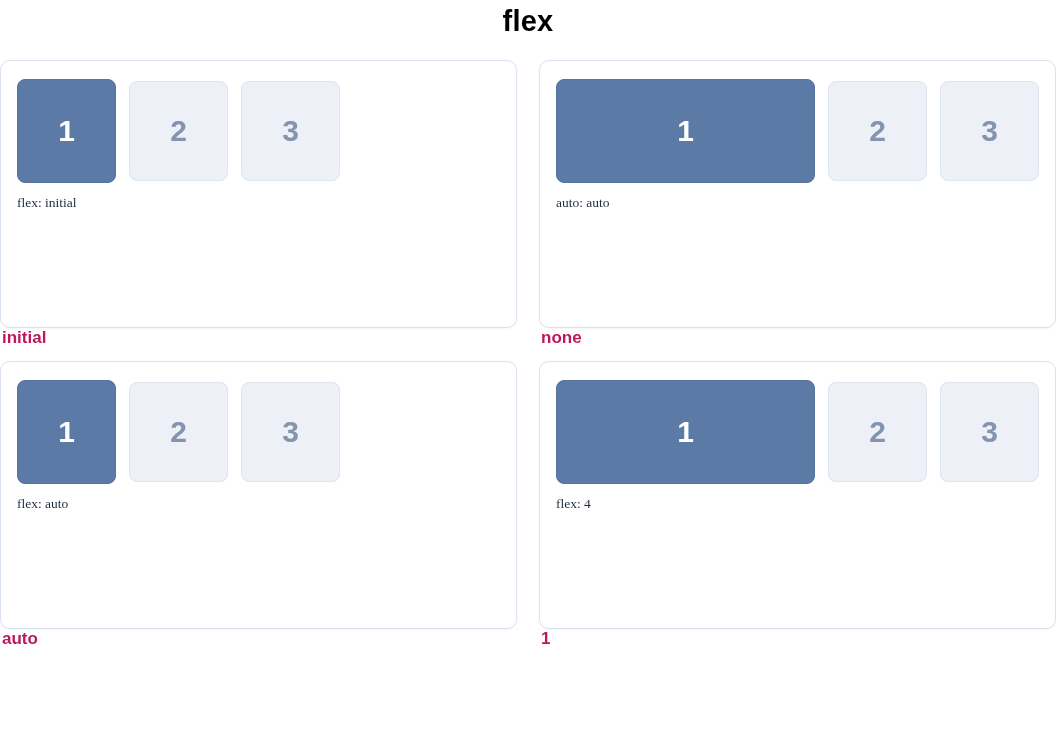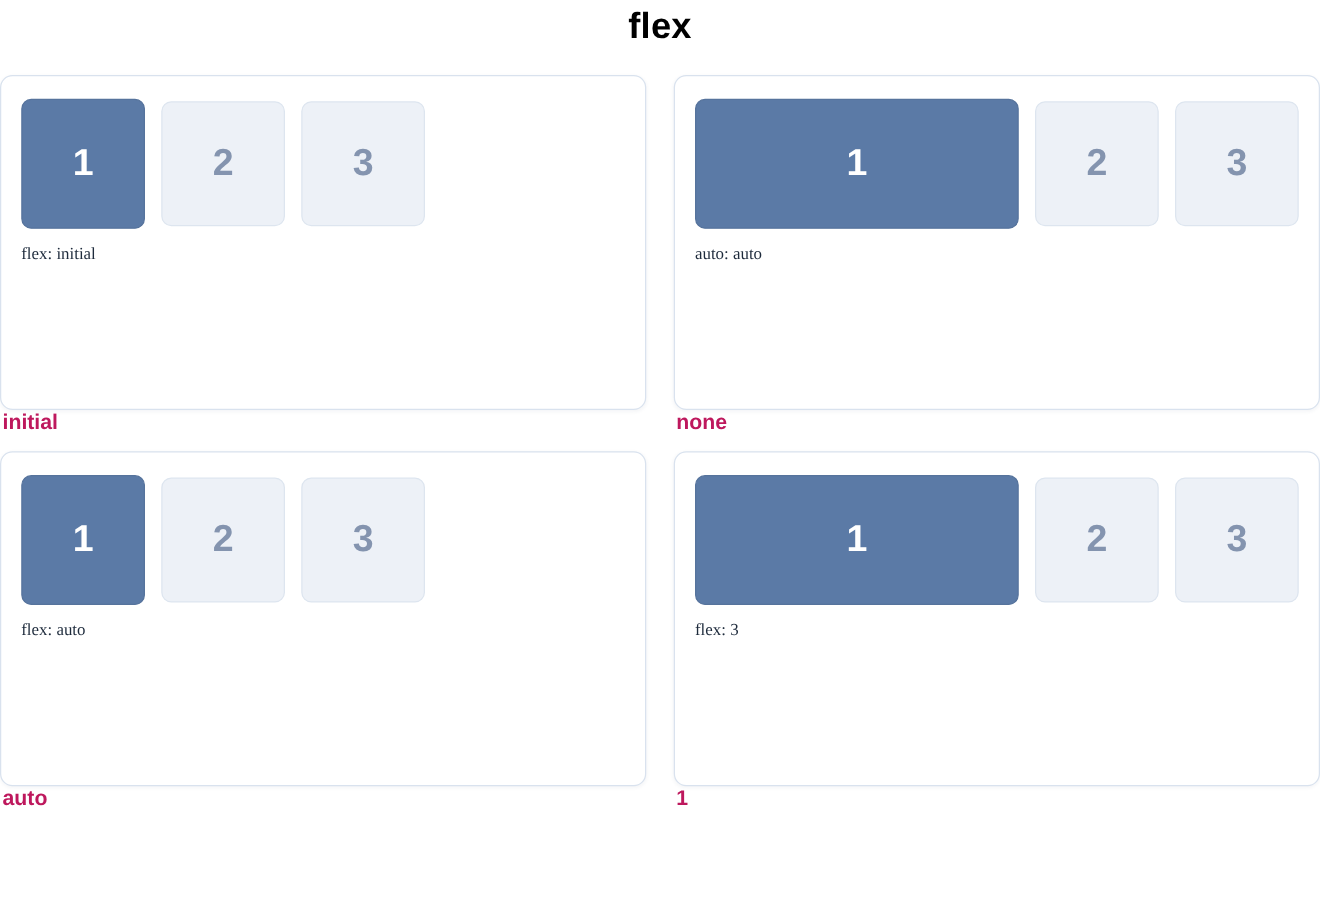--- a/index.html
+++ b/index.html
@@ -143,19 +143,19 @@
       <div class="caption">auto</div>
     </section>
 
     <section class="panel">
       <div class="card">
         <div class="row">
           <div class="box primary grow">1</div>
           <div class="box">2</div>
           <div class="box">3</div>
         </div>
-        <div class="rule-label">flex: 3</div>
+        <div class="rule-label">flex: 4</div>
       </div>
       <div class="caption">1</div>
     </section>
 
   </div>
 </main>
 
 </body></html>

